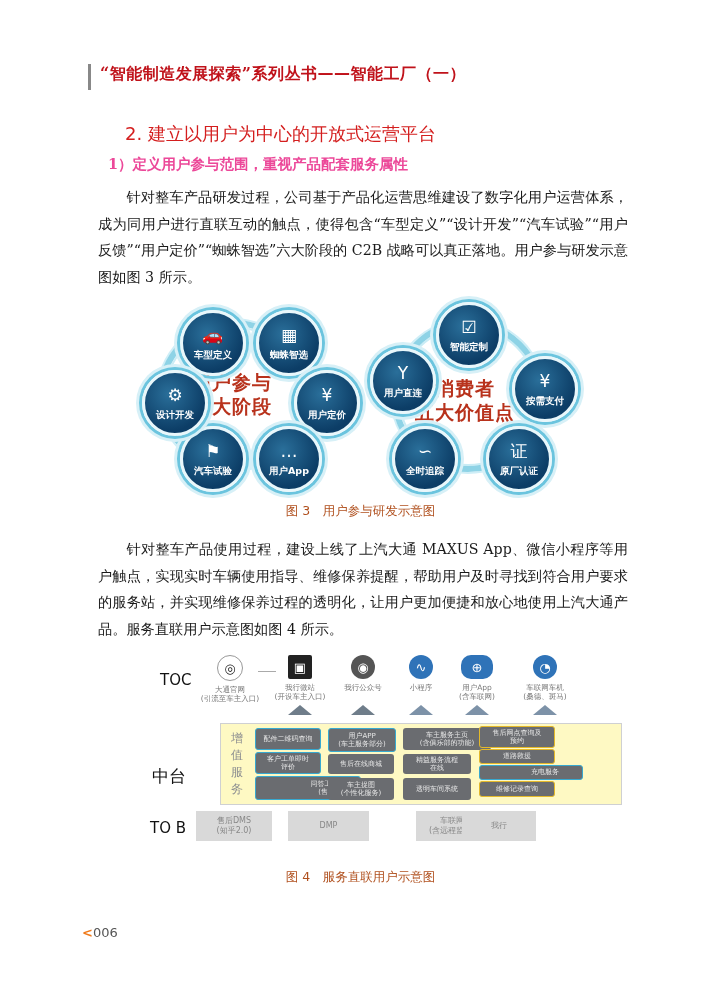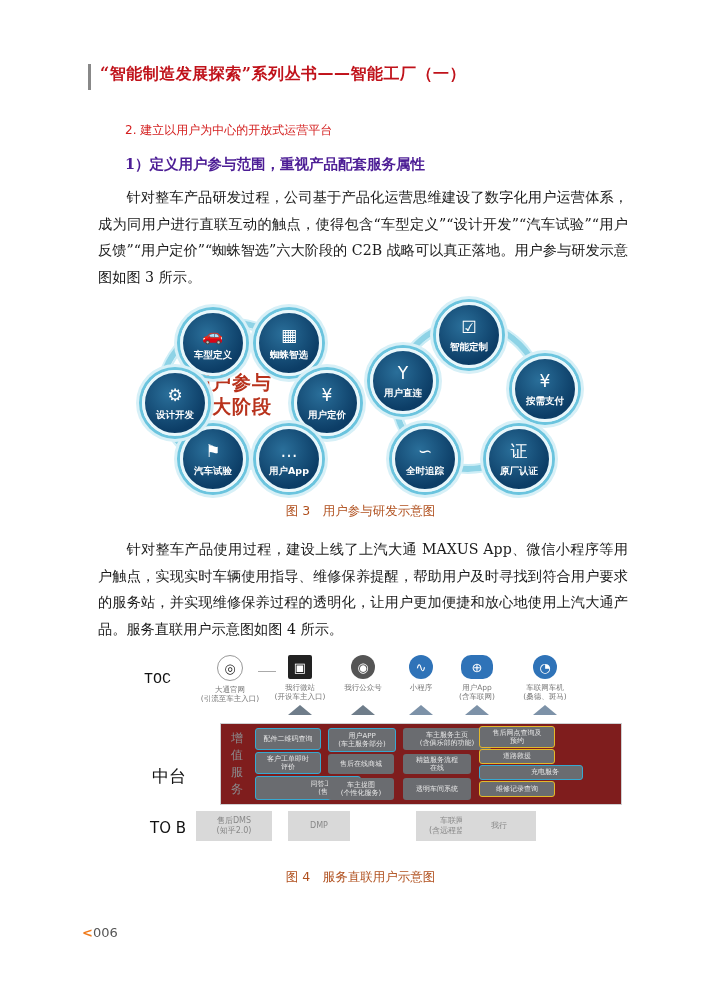--- a/index.html
+++ b/index.html
@@ -6,22 +6,22 @@
   body { width:721px; height:1005px; position:relative; overflow:hidden;
          font-family:"DejaVu Serif", "Liberation Serif", serif; color:#1a1a1a; }
   .abs { position:absolute; }
 
   
   .hdr-bar { left:88px; top:64px; width:3px; height:26px; background:#888; }
   .hdr-title { left:100px; top:64px; font-family:"DejaVu Serif", serif; font-weight:bold;
                font-size:16px; color:#c0121a; letter-spacing:0.5px; white-space:nowrap; }
 
   .sec-title { left:125px; top:122px; font-family:"DejaVu Sans", "Liberation Sans", sans-serif;
-               font-size:12px; color:#d41e1e; white-space:nowrap; }
-  .sub-title { left:125px; top:155px; font-weight:bold; font-size:14.5px; color:#4c1d95; white-space:nowrap; }
+               font-size:18px; color:#d41e1e; white-space:nowrap; }
+  .sub-title { left:108px; top:155px; font-weight:bold; font-size:14.5px; color:#ec4899; white-space:nowrap; }
 
   .para { left:98px; width:530px; font-size:14.2px; line-height:26.5px; color:#1a1a1a; text-align:justify; }
   .para p { margin:0; text-indent:2em; }
 
   .caption { font-family:"DejaVu Sans", "Liberation Sans", sans-serif; font-size:12.5px; color:#b0501e;
              left:0; width:721px; text-align:center; }
 
   
   .ring { border-radius:50%; border:6px solid #8ed3e6; box-shadow:0 0 0 2px #c9ecf5 inset, 0 0 0 2px #cfeef7; }
   .node { position:absolute; width:60px; height:60px; border-radius:50%;
@@ -36,21 +36,21 @@
 
   
   .fig4 { left:140px; top:645px; width:440px; height:205px; }
   .row-lbl { font-family:"DejaVu Sans", "Liberation Sans", sans-serif; font-size:15px; color:#111; }
   .toc-item { position:absolute; text-align:center; width:70px; }
   .toc-ico { width:24px; height:24px; margin:0 auto; border-radius:50%; display:flex; align-items:center; justify-content:center;
              color:#fff; font-size:13px; font-family:"DejaVu Sans", sans-serif; }
   .toc-txt { font-family:"DejaVu Sans", sans-serif; font-size:7.5px; color:#777; line-height:9px; margin-top:4px; white-space:pre-line; }
   .chev { width:0; height:0; margin:4px auto 0; border-left:12px solid transparent; border-right:12px solid transparent;
           border-bottom:10px solid #6f7d8a; }
-  .mid-panel { position:absolute; left:80px; top:78px; width:400px; height:80px; background:#7f1d1d; border:1px solid #cfd0d2; }
+  .mid-panel { position:absolute; left:80px; top:78px; width:400px; height:80px; background:#fef9c3; border:1px solid #cfd0d2; }
   .vas { position:absolute; left:10px; top:6px; width:14px; font-family:"DejaVu Sans", sans-serif; font-size:12px; color:#8b8d90;
          line-height:17px; }
   .svc { position:absolute; background:#6a6c70; color:#e6e6e6; border-radius:3px; font-family:"DejaVu Sans", sans-serif;
          font-size:7px; line-height:8.5px; text-align:center; display:flex; align-items:center; justify-content:center; white-space:pre-line; }
   .svc.blue { border:1.5px solid #37a9d0; }
   .svc.yel { border:1.5px solid #e4b92a; }
   .tob { position:absolute; top:166px; height:30px; background:#d9d9d9; color:#888; font-family:"DejaVu Sans", sans-serif;
          font-size:8px; line-height:10px; text-align:center; display:flex; align-items:center; justify-content:center; white-space:pre-line; }
 
   .pageno { left:82px; top:925px; font-family:"DejaVu Sans", "Liberation Sans", sans-serif; font-size:13px; color:#555; }
@@ -96,20 +96,24 @@
   <div class="node" style="left:50px; top:128px;">
     <span class="ico">⚑</span>
     <span class="lbl">汽车试验</span>
   </div>
   <div class="node" style="left:12px; top:72px;">
     <span class="ico">⚙</span>
     <span class="lbl">设计开发</span>
   </div>
 
   <div class="abs ring" style="left:262px; top:22px; width:140px; height:140px;"></div>
+  <div class="abs center-txt" style="left:275px; top:78px; width:120px;">
+    <div>消费者</div>
+    <div>五大价值点</div>
+  </div>
 
   <div class="node" style="left:306px; top:4px;">
     <span class="ico">☑</span>
     <span class="lbl">智能定制</span>
   </div>
   <div class="node" style="left:382px; top:58px;">
     <span class="ico">¥</span>
     <span class="lbl">按需支付</span>
   </div>
   <div class="node" style="left:356px; top:128px;">
@@ -126,21 +130,21 @@
   </div>
 </div>
 
 <div class="abs caption" style="top:503px;">图 3　用户参与研发示意图</div>
 
 <div class="abs para" style="top:536px;">
   <p>针对整车产品使用过程，建设上线了上汽大通 MAXUS App、微信小程序等用户触点，实现实时车辆使用指导、维修保养提醒，帮助用户及时寻找到符合用户要求的服务站，并实现维修保养过程的透明化，让用户更加便捷和放心地使用上汽大通产品。服务直联用户示意图如图 4 所示。</p>
 </div>
 
 <div class="abs fig4">
-  <div class="abs row-lbl" style="left:4px; top:26px;font-family:Liberation Mono, monospace;">TOC</div>
+  <div class="abs row-lbl" style="left:20px; top:26px;">TOC</div>
   <div class="abs row-lbl" style="left:12px; top:120px; font-size:17px;">中台</div>
   <div class="abs row-lbl" style="left:10px; top:174px;">TO B</div>
 
   <div class="toc-item" style="left:55px; top:10px;">
     <div class="toc-ico" style="background:#fff; color:#222; border:1px solid #999;">◎</div>
     <div class="toc-txt">大通官网
 (引流至车主入口)</div>
   </div>
   <div class="abs" style="left:118px; top:26px; width:18px; height:1px; background:#aaa;"></div>
   <div class="toc-item" style="left:125px; top:10px;">
@@ -195,21 +199,21 @@
 
     <div class="svc yel" style="left:258px; top:2px; width:74px; height:20px;">售后网点查询及
 预约</div>
     <div class="svc yel" style="left:258px; top:25px; width:74px; height:13px;text-align:right;">道路救援</div>
     <div class="svc blue" style="left:258px; top:41px; width:74px; height:13px;padding-left:28px;">充电服务</div>
     <div class="svc yel" style="left:258px; top:57px; width:74px; height:14px;">维修记录查询</div>
   </div>
 
   <div class="tob" style="left:56px; width:76px;">售后DMS
 (知乎2.0)</div>
-  <div class="tob" style="left:148px; width:62px;">DMP</div>
+  <div class="tob" style="left:148px; width:81px;">DMP</div>
   <div class="tob" style="left:236px; width:72px;margin-left:40px;">车联网
 (含远程监控)</div>
   <div class="tob" style="left:322px; width:74px;">我行</div>
 </div>
 
 <div class="abs caption" style="top:869px;">图 4　服务直联用户示意图</div>
 
 <div class="abs pageno">
   <span class="lt">&lt;</span><span>006</span>
 </div>

